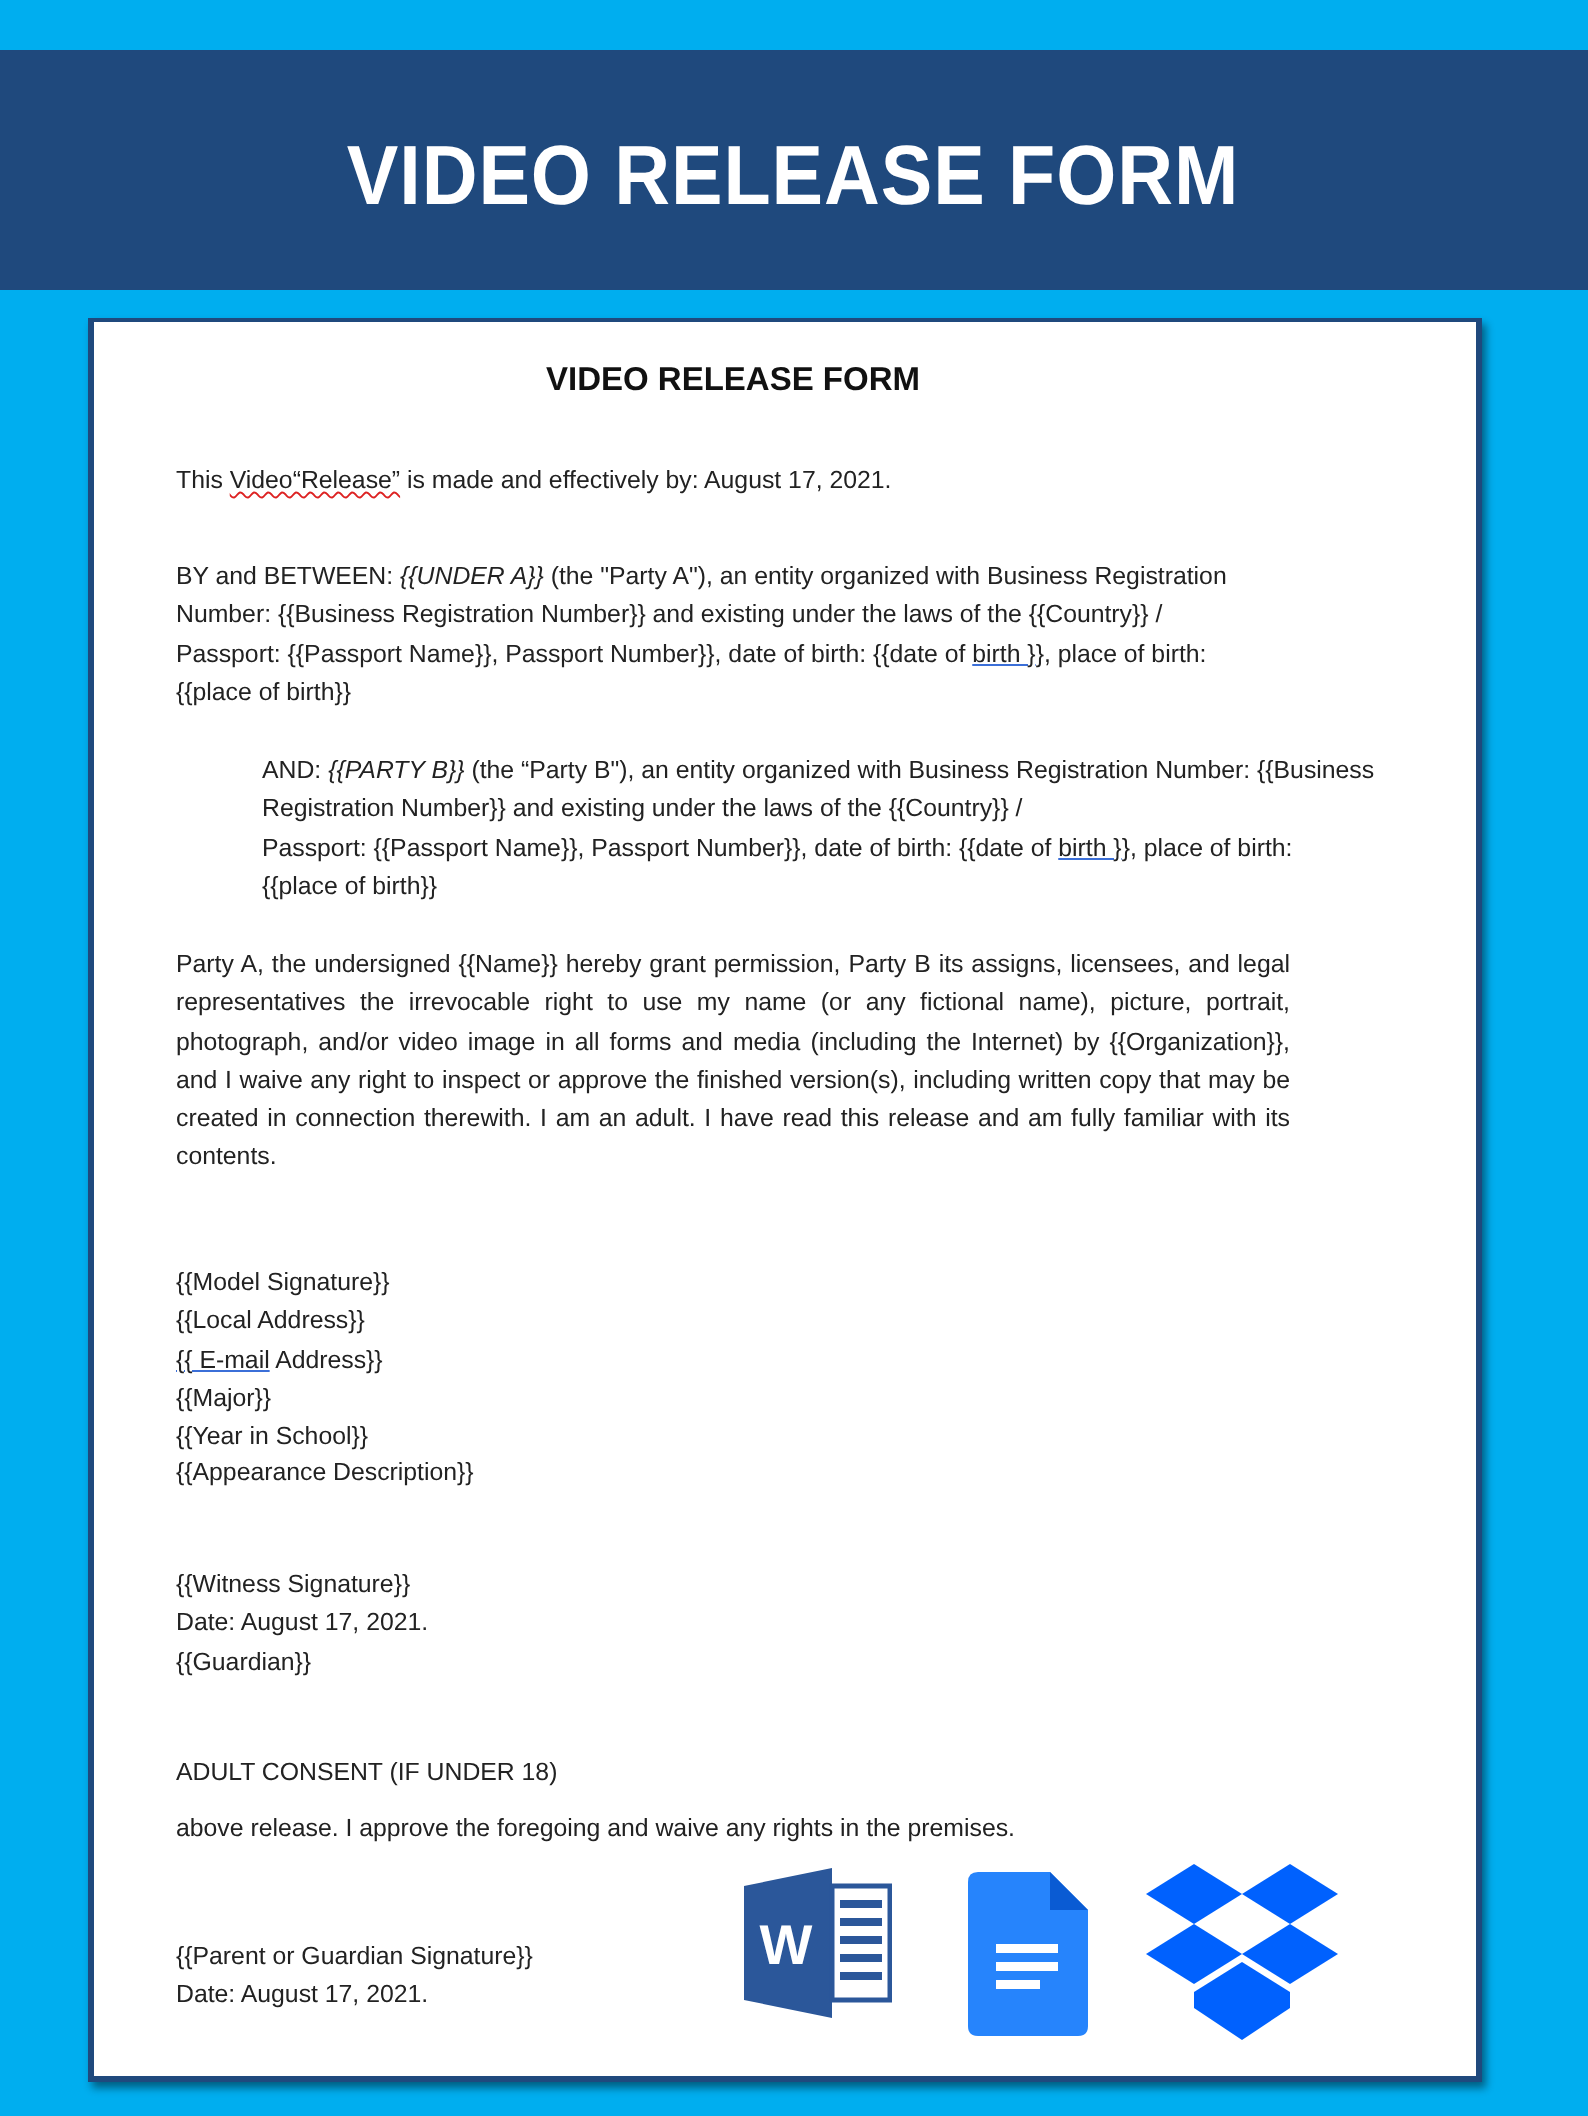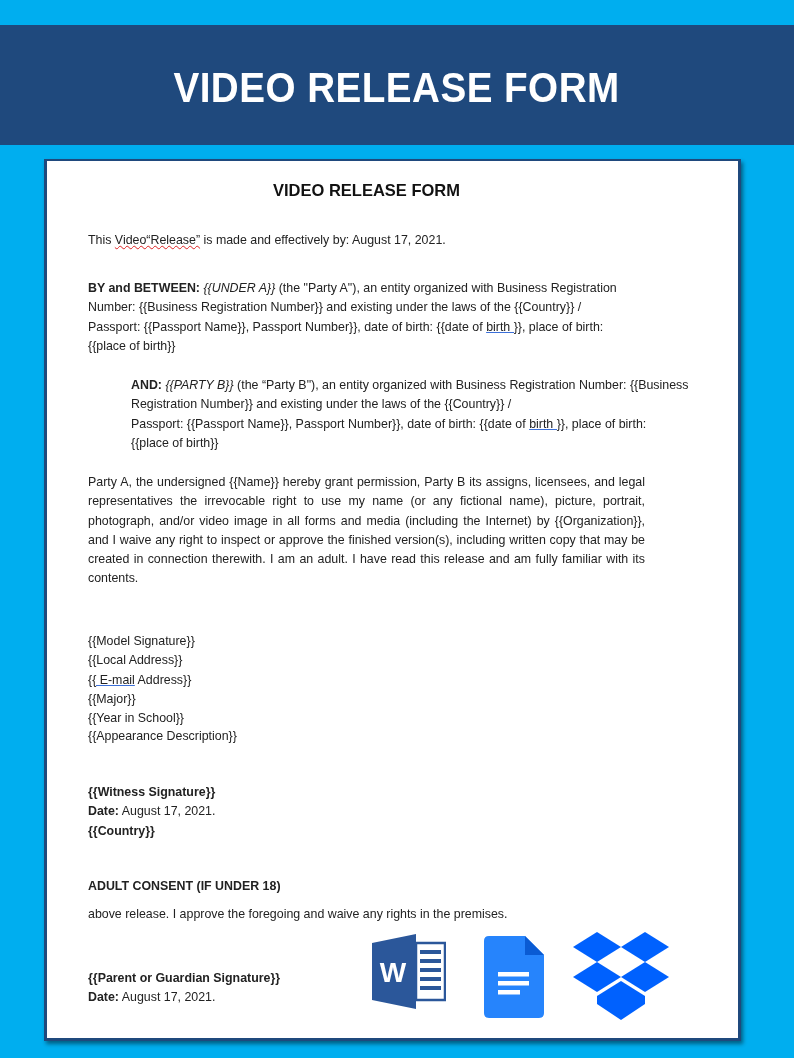--- a/index.html
+++ b/index.html
@@ -36,21 +36,21 @@
       font-family: "Liberation Sans", sans-serif;
       font-size: 12.4px; color: #222;
       line-height: 19.3px;
     }
     .doc-title {
       position: absolute; left: 0; top: 20px; width: 557px; text-align: center;
       font-weight: bold; font-size: 16.5px; color: #111;
     }
     .p { position: absolute; left: 0; width: 560px; }
     .justify { text-align: justify; }
-    .bold { font-weight: bold; }
+    .bold { font-weight: normal; }
     .ital { font-style: italic; }
     .squiggle { text-decoration: underline wavy #d22; text-decoration-thickness: 1px; text-align: right; }
     .blueline { text-decoration: underline #3b6fd8; }
     .logo {
       position: absolute; left: 601px; top: 38px; width: 70px; text-align: center;
     }
     .logo-circle {
       width: 36px; height: 36px; border-radius: 50%;
       background: #3AB2DC; margin: 0 auto;
       position: relative; overflow: hidden;
@@ -128,21 +128,21 @@
       <div>{{Local Address}}</div>
       <div><span class="blueline">{{ E-mail</span><span> Address}}</span></div>
       <div>{{Major}}</div>
       <div>{{Year in School}}</div>
     </div>
     <div class="p" style="top:566px;">{{Appearance Description}}</div>
 
     <div class="p" style="top:622px;">
       <div class="bold">{{Witness Signature}}</div>
       <div><span class="bold">Date:</span><span> August 17, 2021.</span></div>
-      <div class="bold">{{Country}}</div>
+      <div class="bold">{{Guardian}}</div>
     </div>
 
     <div class="p bold" style="top:716px;">ADULT CONSENT (IF UNDER 18)</div>
     <div class="p" style="top:744px;">
       <div>above release. I approve the foregoing and waive any rights in the premises.</div>
     </div>
 
     <div class="p" style="top:808px;">
       <div class="bold">{{Parent or Guardian Signature}}</div>
       <div><span class="bold">Date:</span><span> August 17, 2021.</span></div>

